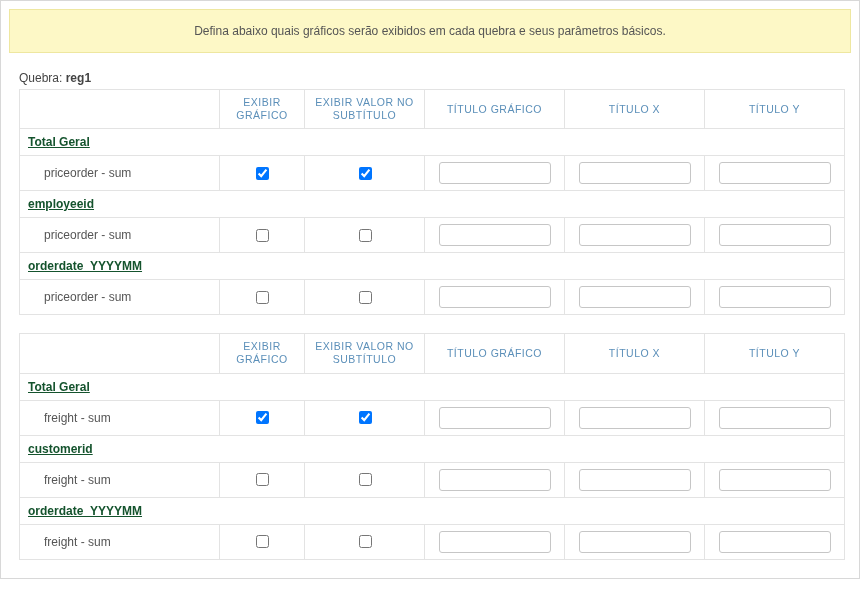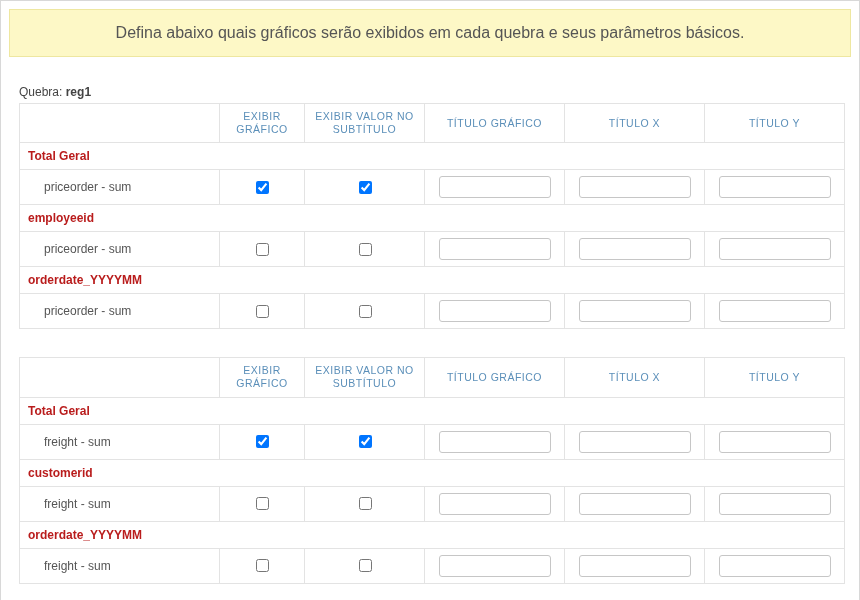--- a/index.html
+++ b/index.html
@@ -48,27 +48,27 @@
     font-size: 12px;
     cursor: pointer;
   }
   .yellow-bar {
     background: #fdf8c6;
     border: 1px solid #eee7a0;
     margin: 8px;
     padding: 14px 10px;
     text-align: center;
     color: #555;
-    font-size: 16px;
+    font-size: 12px;
   }
   .content {
     padding: 0 18px 18px 18px;
   }
   .quebra-block {
-    margin-top: 28px;
+    margin-top: 18px;
   }
   .quebra-line {
     font-size: 12px;
     color: #444;
     margin-bottom: 4px;
   }
   .quebra-line .label { font-weight: normal; }
   .quebra-line .name { font-weight: bold; }
   table.grid {
     width: 100%;
@@ -91,22 +91,23 @@
     height: 34px;
   }
   col.c0 { width: 200px; }
   col.c1 { width: 85px; }
   col.c2 { width: 120px; }
   col.c3 { width: 140px; }
   col.c4 { width: 140px; }
   col.c5 { width: 140px; }
   .section-row td {
     font-weight: bold;
-    color: #b91c1c;
-    background: #fff;
+    color: #14532d;
+    background: #fff;
+    text-decoration: underline;
   }
   .field-cell {
     padding-left: 24px !important;
     color: #555;
   }
   td.center { text-align: center; }
   td.inputcell { text-align: center; }
   input[type="text"].txt {
     width: 100%;
     max-width: 112px;

